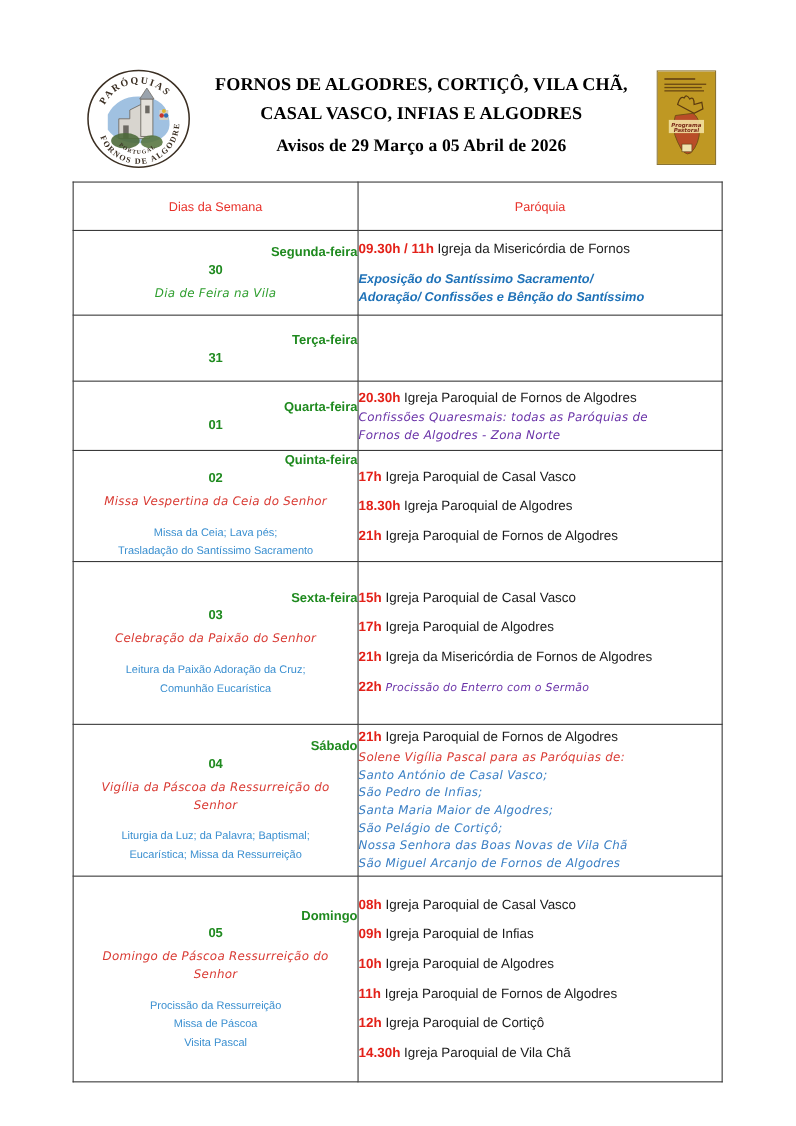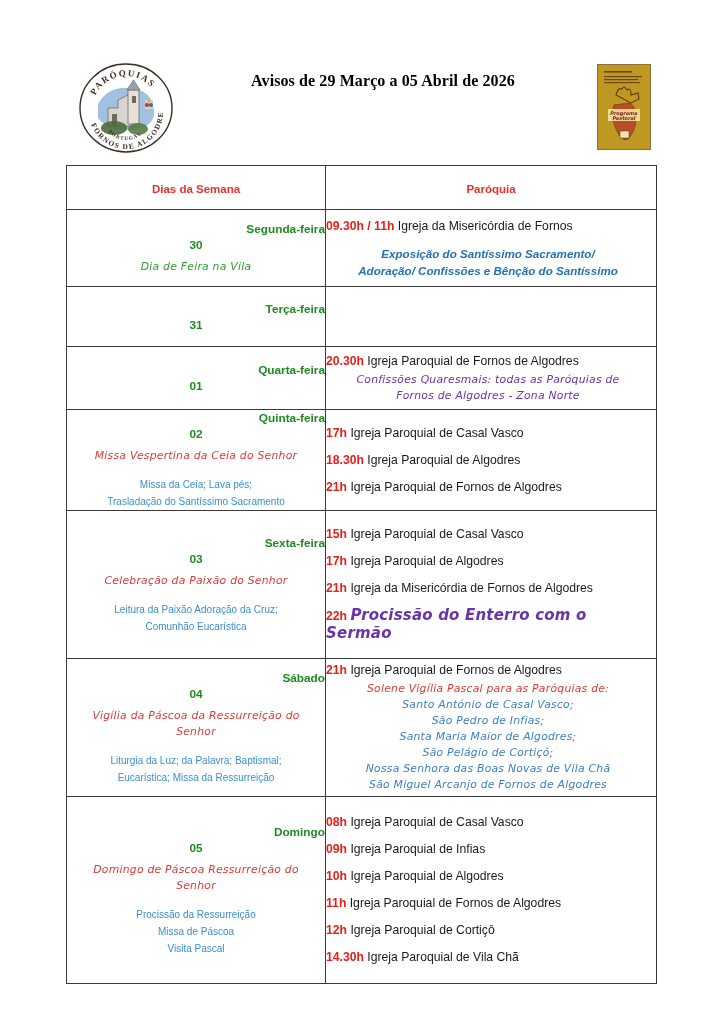--- a/index.html
+++ b/index.html
@@ -75,21 +75,21 @@
   col.c-day { width: 259px; }
   col.c-par { width: 331px; }
 
   .hdr-cell {
     height: 43px;
     text-align: center;
   }
   .hdr-text {
     color: #e8312a;
     font-size: 11.5px;
-    font-weight: bold;
+    font-weight: normal;
     font-family: "Liberation Sans", sans-serif;
   }
 
   .day-cell { text-align: center; padding: 7px 6px 9px 6px; }
   .par-cell { text-align: left; padding: 7px 8px 8px 10px; }
 
   .dayname {
     color: #1f8a1f;
     font-weight: bold;
     font-size: 11.8px;
@@ -146,26 +146,25 @@
   .entry:last-child { margin-bottom: 0; }
   .entry .time {
     color: #e32119;
     font-weight: bold;
   }
   .entry.tight { margin-bottom: 2px; }
   .entry .place-script {
     font-family: "DejaVu Sans", sans-serif;
     font-style: italic;
     color: #6a33a8;
-    font-size: 15px;
+    font-size: 10px;
     letter-spacing: 0.2px;
-    font-weight: bold;
   }
   .sub-center {
-    text-align: center;
+    text-align: left;
     padding-right: 6px;
   }
 </style>
 </head>
 <body>
 
 <div class="header">
 
   <svg class="logo-seal" viewBox="0 0 96 96">
     <ellipse cx="48" cy="48" rx="46" ry="44" fill="#ffffff" stroke="#3b2f23" stroke-width="1.4"></ellipse>
@@ -197,20 +196,22 @@
     </text>
     <text font-family="'Liberation Serif', serif" font-size="7.4" font-weight="bold" fill="#3b2f23" letter-spacing="1.3">
       <textPath href="#arcBot" startOffset="11%">FORNOS DE ALGODRES</textPath>
     </text>
     <text font-family="'Liberation Serif', serif" font-size="5.2" font-weight="bold" fill="#3b2f23" letter-spacing="1.1">
       <textPath href="#arcBot2" startOffset="23%">PORTUGAL</textPath>
     </text>
   </svg>
 
   <div class="header-titles">
+    <div class="title-line">FORNOS DE ALGODRES, CORTIÇÔ, VILA CHÃ,</div>
+    <div class="title-line">CASAL VASCO, INFIAS E ALGODRES</div>
     <div class="title-line l3">Avisos de 29 Março a 05 Abril de 2026</div>
   </div>
 
   <svg class="poster" viewBox="0 0 52 84" preserveAspectRatio="none">
     <rect x="0" y="0" width="52" height="84" fill="#c9a227"></rect>
     <rect x="0" y="0" width="52" height="84" fill="#b8912090"></rect>
     <g fill="#5c3b10" opacity="0.85">
       <rect x="6" y="6" width="28" height="1.6"></rect>
       <rect x="6" y="11" width="38" height="1.2"></rect>
       <rect x="6" y="14" width="34" height="1.2"></rect>

